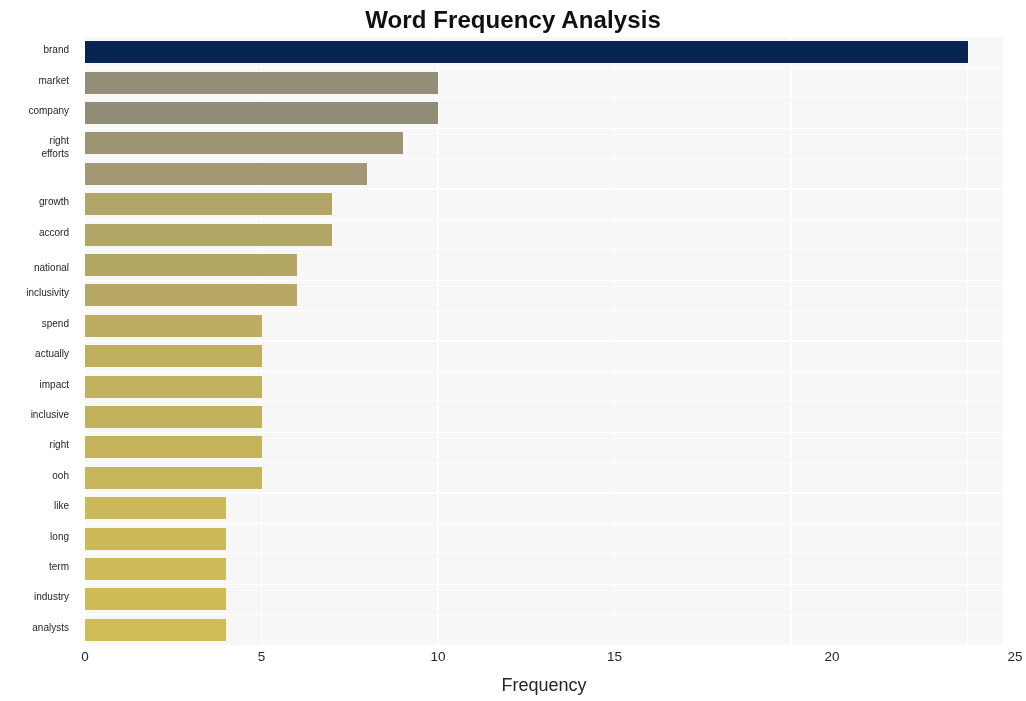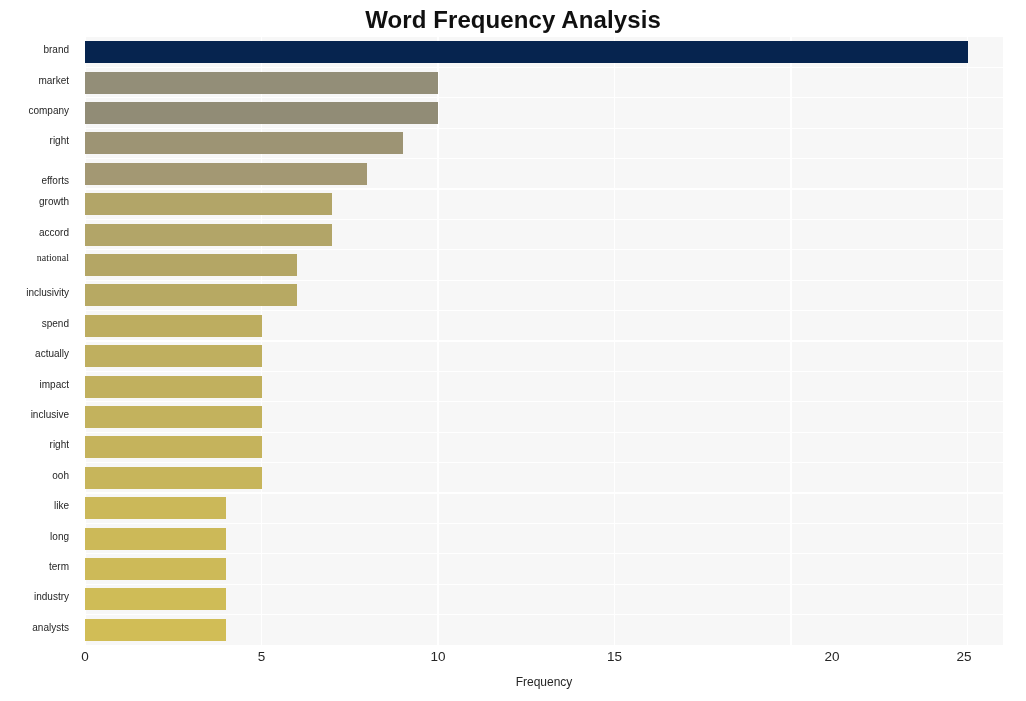--- a/index.html
+++ b/index.html
@@ -104,21 +104,21 @@
     white-space: nowrap;
   }
 
   
   #xlabel {
     position: absolute;
     left: 85px;
     top: 675px;
     width: 918px;
     text-align: center;
-    font-size: 12px;
+    font-size: 18px;
     color: #262626;
   }
 </style>
 </head>
 <body>
 
 <div id="figure">
 
   <div id="chart-title">Word Frequency Analysis</div>
 
@@ -168,42 +168,42 @@
       <div class="bar" title="term: 4" style="top: 521px; height: 22px; width: 141.231px; background: rgb(205, 186, 88);"></div>
       <div class="bar" title="industry: 4" style="top: 551.4px; height: 22px; width: 141.231px; background: rgb(207, 188, 87);"></div>
       <div class="bar" title="analysts: 4" style="top: 581.8px; height: 22px; width: 141.231px; background: rgb(209, 189, 86);"></div>
     </div>
 
   <div id="ytick-layer">
       <div class="ytick" style="top: 8.2px; padding-right: 9px;">brand</div>
       <div class="ytick" style="top: 38.6px; padding-right: 9px;">market</div>
       <div class="ytick" style="top: 69px; padding-right: 9px;">company</div>
       <div class="ytick" style="top: 99.4px; padding-right: 9px;">right</div>
-      <div class="ytick" style="top: 139px; padding-right: 9px; padding-left: 16px;">efforts</div>
+      <div class="ytick" style="top: 112px; padding-right: 9px; padding-left: 16px;">efforts</div>
       <div class="ytick" style="top: 160.2px; padding-right: 9px;">growth</div>
       <div class="ytick" style="top: 190.6px; padding-right: 9px;">accord</div>
-      <div class="ytick" style="top: 216px; padding-right: 9px; font-family: Liberation Serif, serif;">national</div>
+      <div class="ytick" style="top: 226px; padding-right: 9px;">national</div>
       <div class="ytick" style="top: 251.4px; padding-right: 9px;">inclusivity</div>
       <div class="ytick" style="top: 281.8px; padding-right: 9px;">spend</div>
       <div class="ytick" style="top: 312.2px; padding-right: 9px;">actually</div>
       <div class="ytick" style="top: 342.6px; padding-right: 9px;">impact</div>
       <div class="ytick" style="top: 373px; padding-right: 9px;">inclusive</div>
       <div class="ytick" style="top: 403.4px; padding-right: 9px;">right</div>
       <div class="ytick" style="top: 433.8px; padding-right: 9px;">ooh</div>
       <div class="ytick" style="top: 464.2px; padding-right: 9px;">like</div>
       <div class="ytick" style="top: 494.6px; padding-right: 9px;">long</div>
       <div class="ytick" style="top: 525px; padding-right: 9px;">term</div>
       <div class="ytick" style="top: 555.4px; padding-right: 9px;">industry</div>
       <div class="ytick" style="top: 585.8px; padding-right: 9px;">analysts</div>
     </div>
 
   <div id="xtick-layer">
       <div class="xtick" style="left: 0px;">0</div>
       <div class="xtick" style="left: 176.538px;">5</div>
       <div class="xtick" style="left: 353.077px;">10</div>
       <div class="xtick" style="left: 529.615px;">15</div>
       <div class="xtick" style="left: 739px; margin-left: 8px;">20</div>
-      <div class="xtick" style="left: 879px;">25</div>
+      <div class="xtick" style="left: 930px;">25</div>
     </div>
 
   <div id="xlabel">Frequency</div>
 
 </div>
 
 </body></html>

